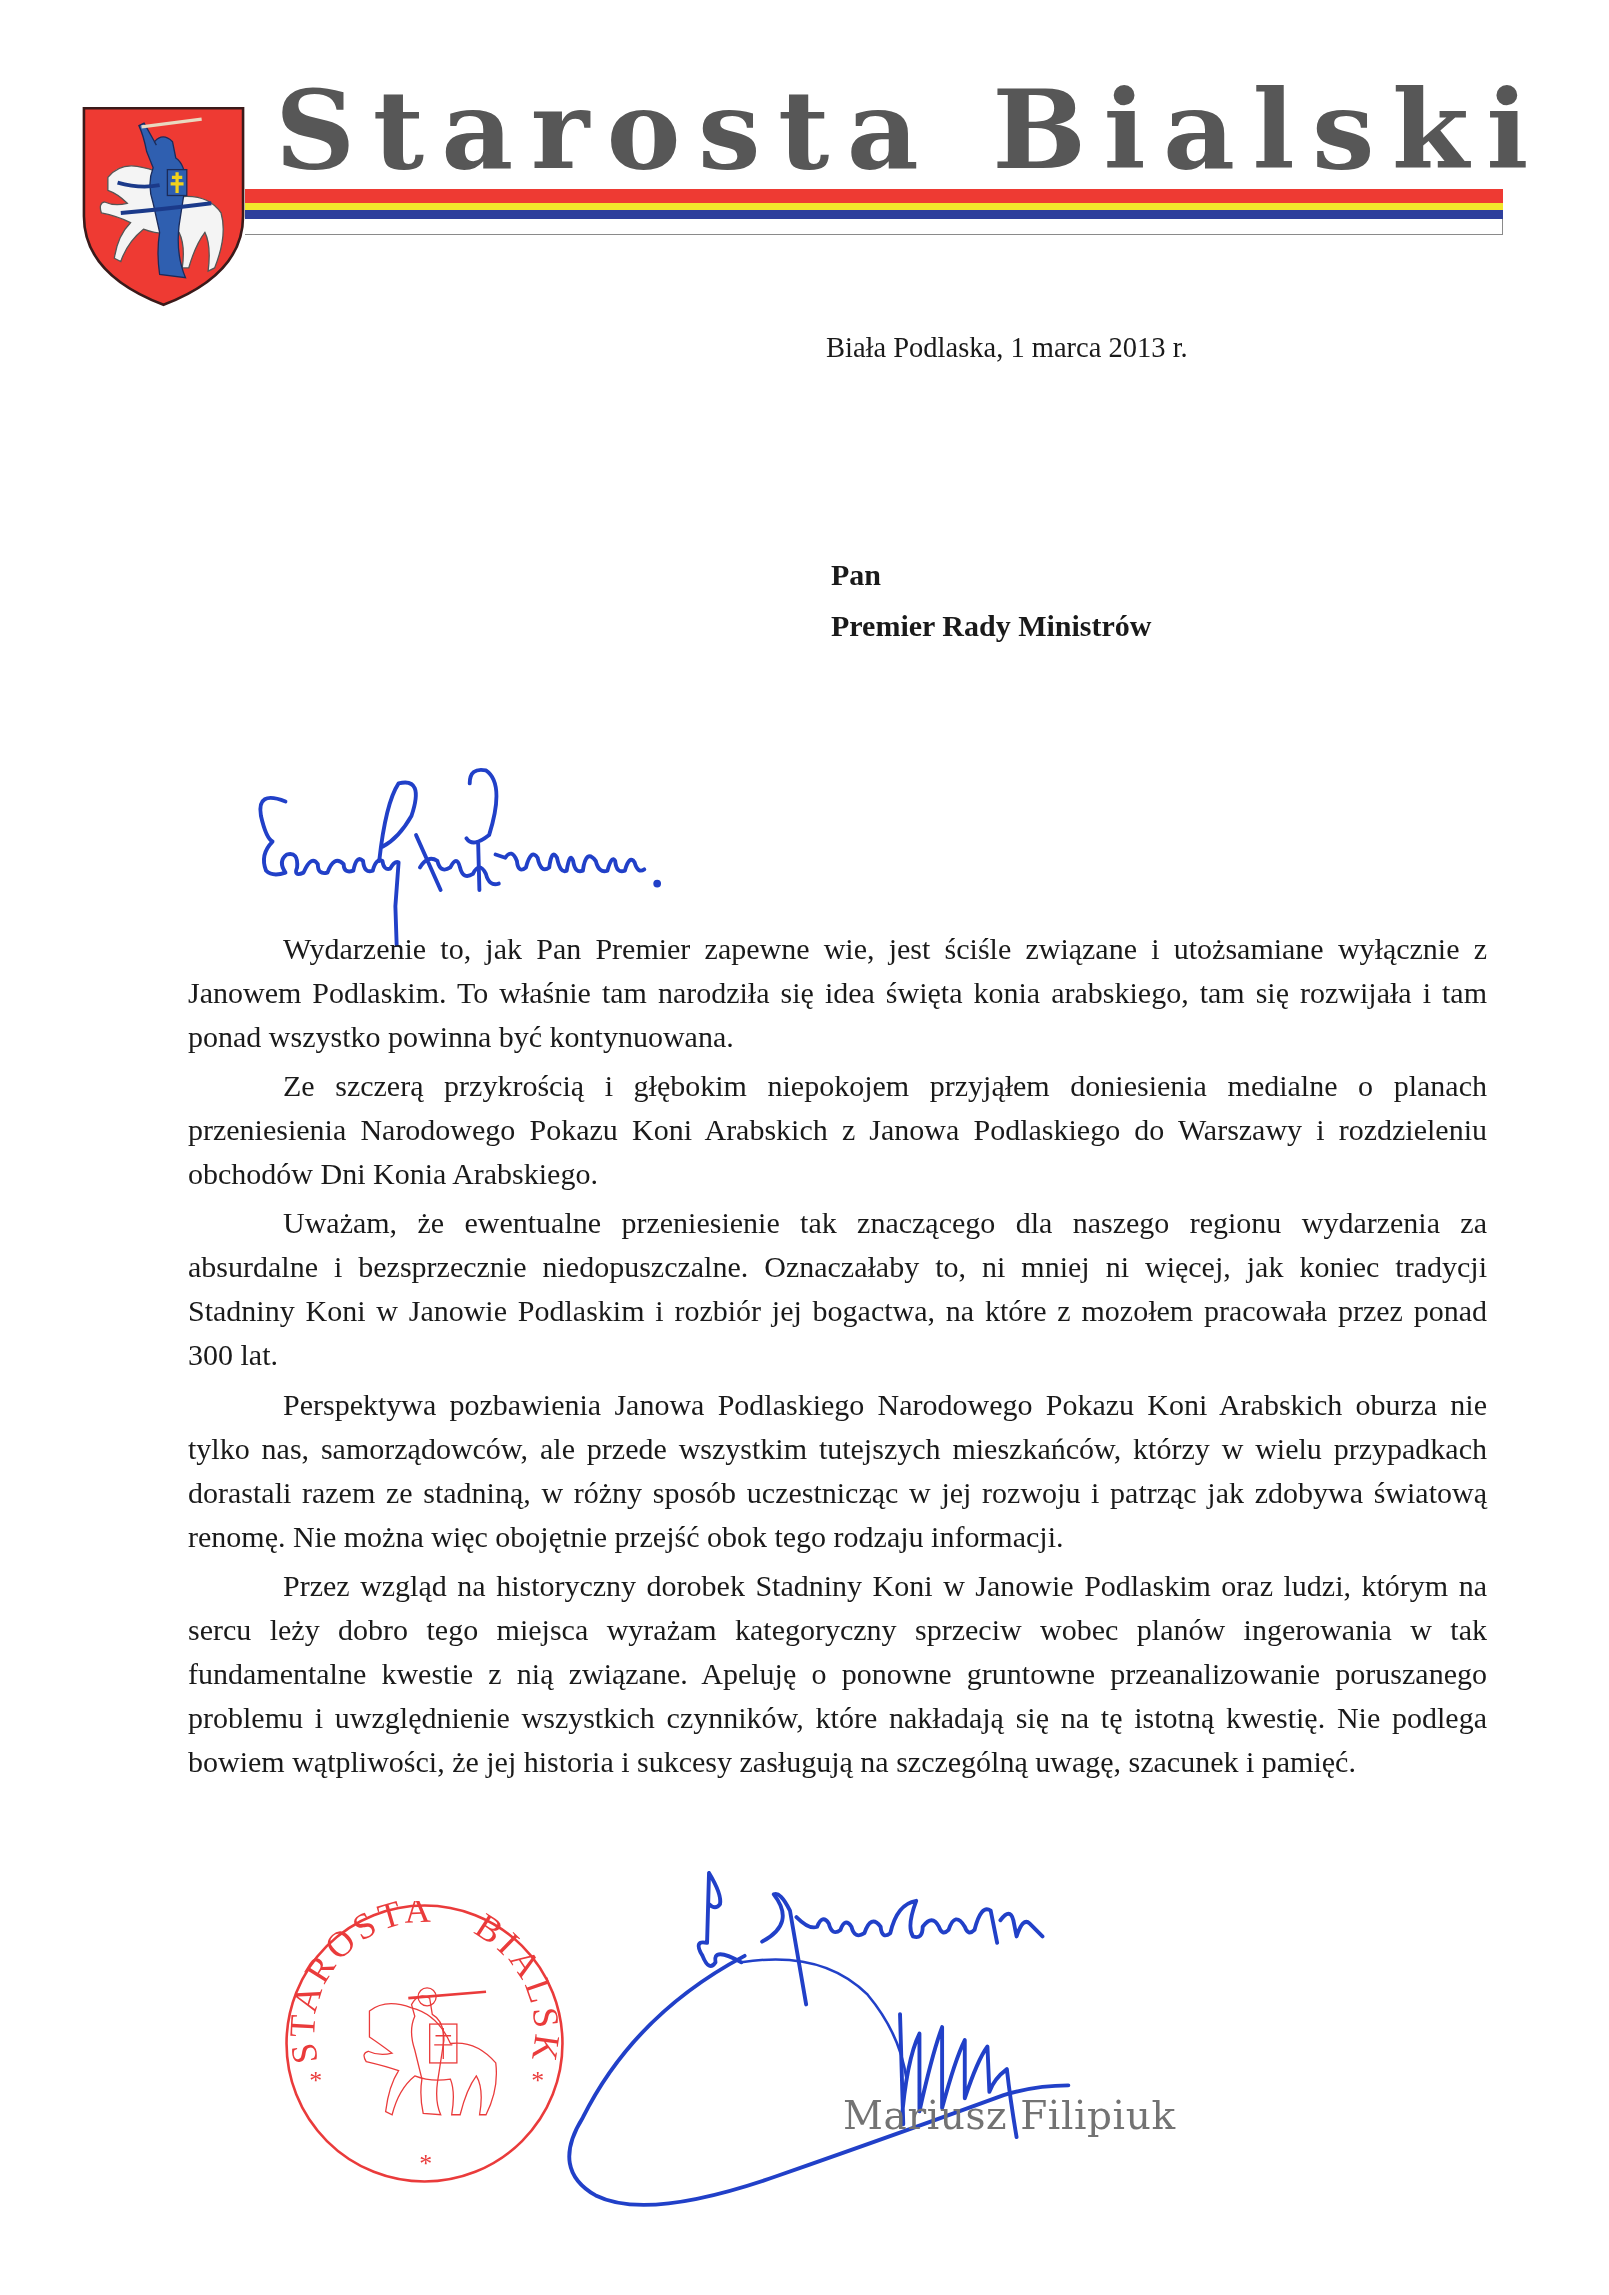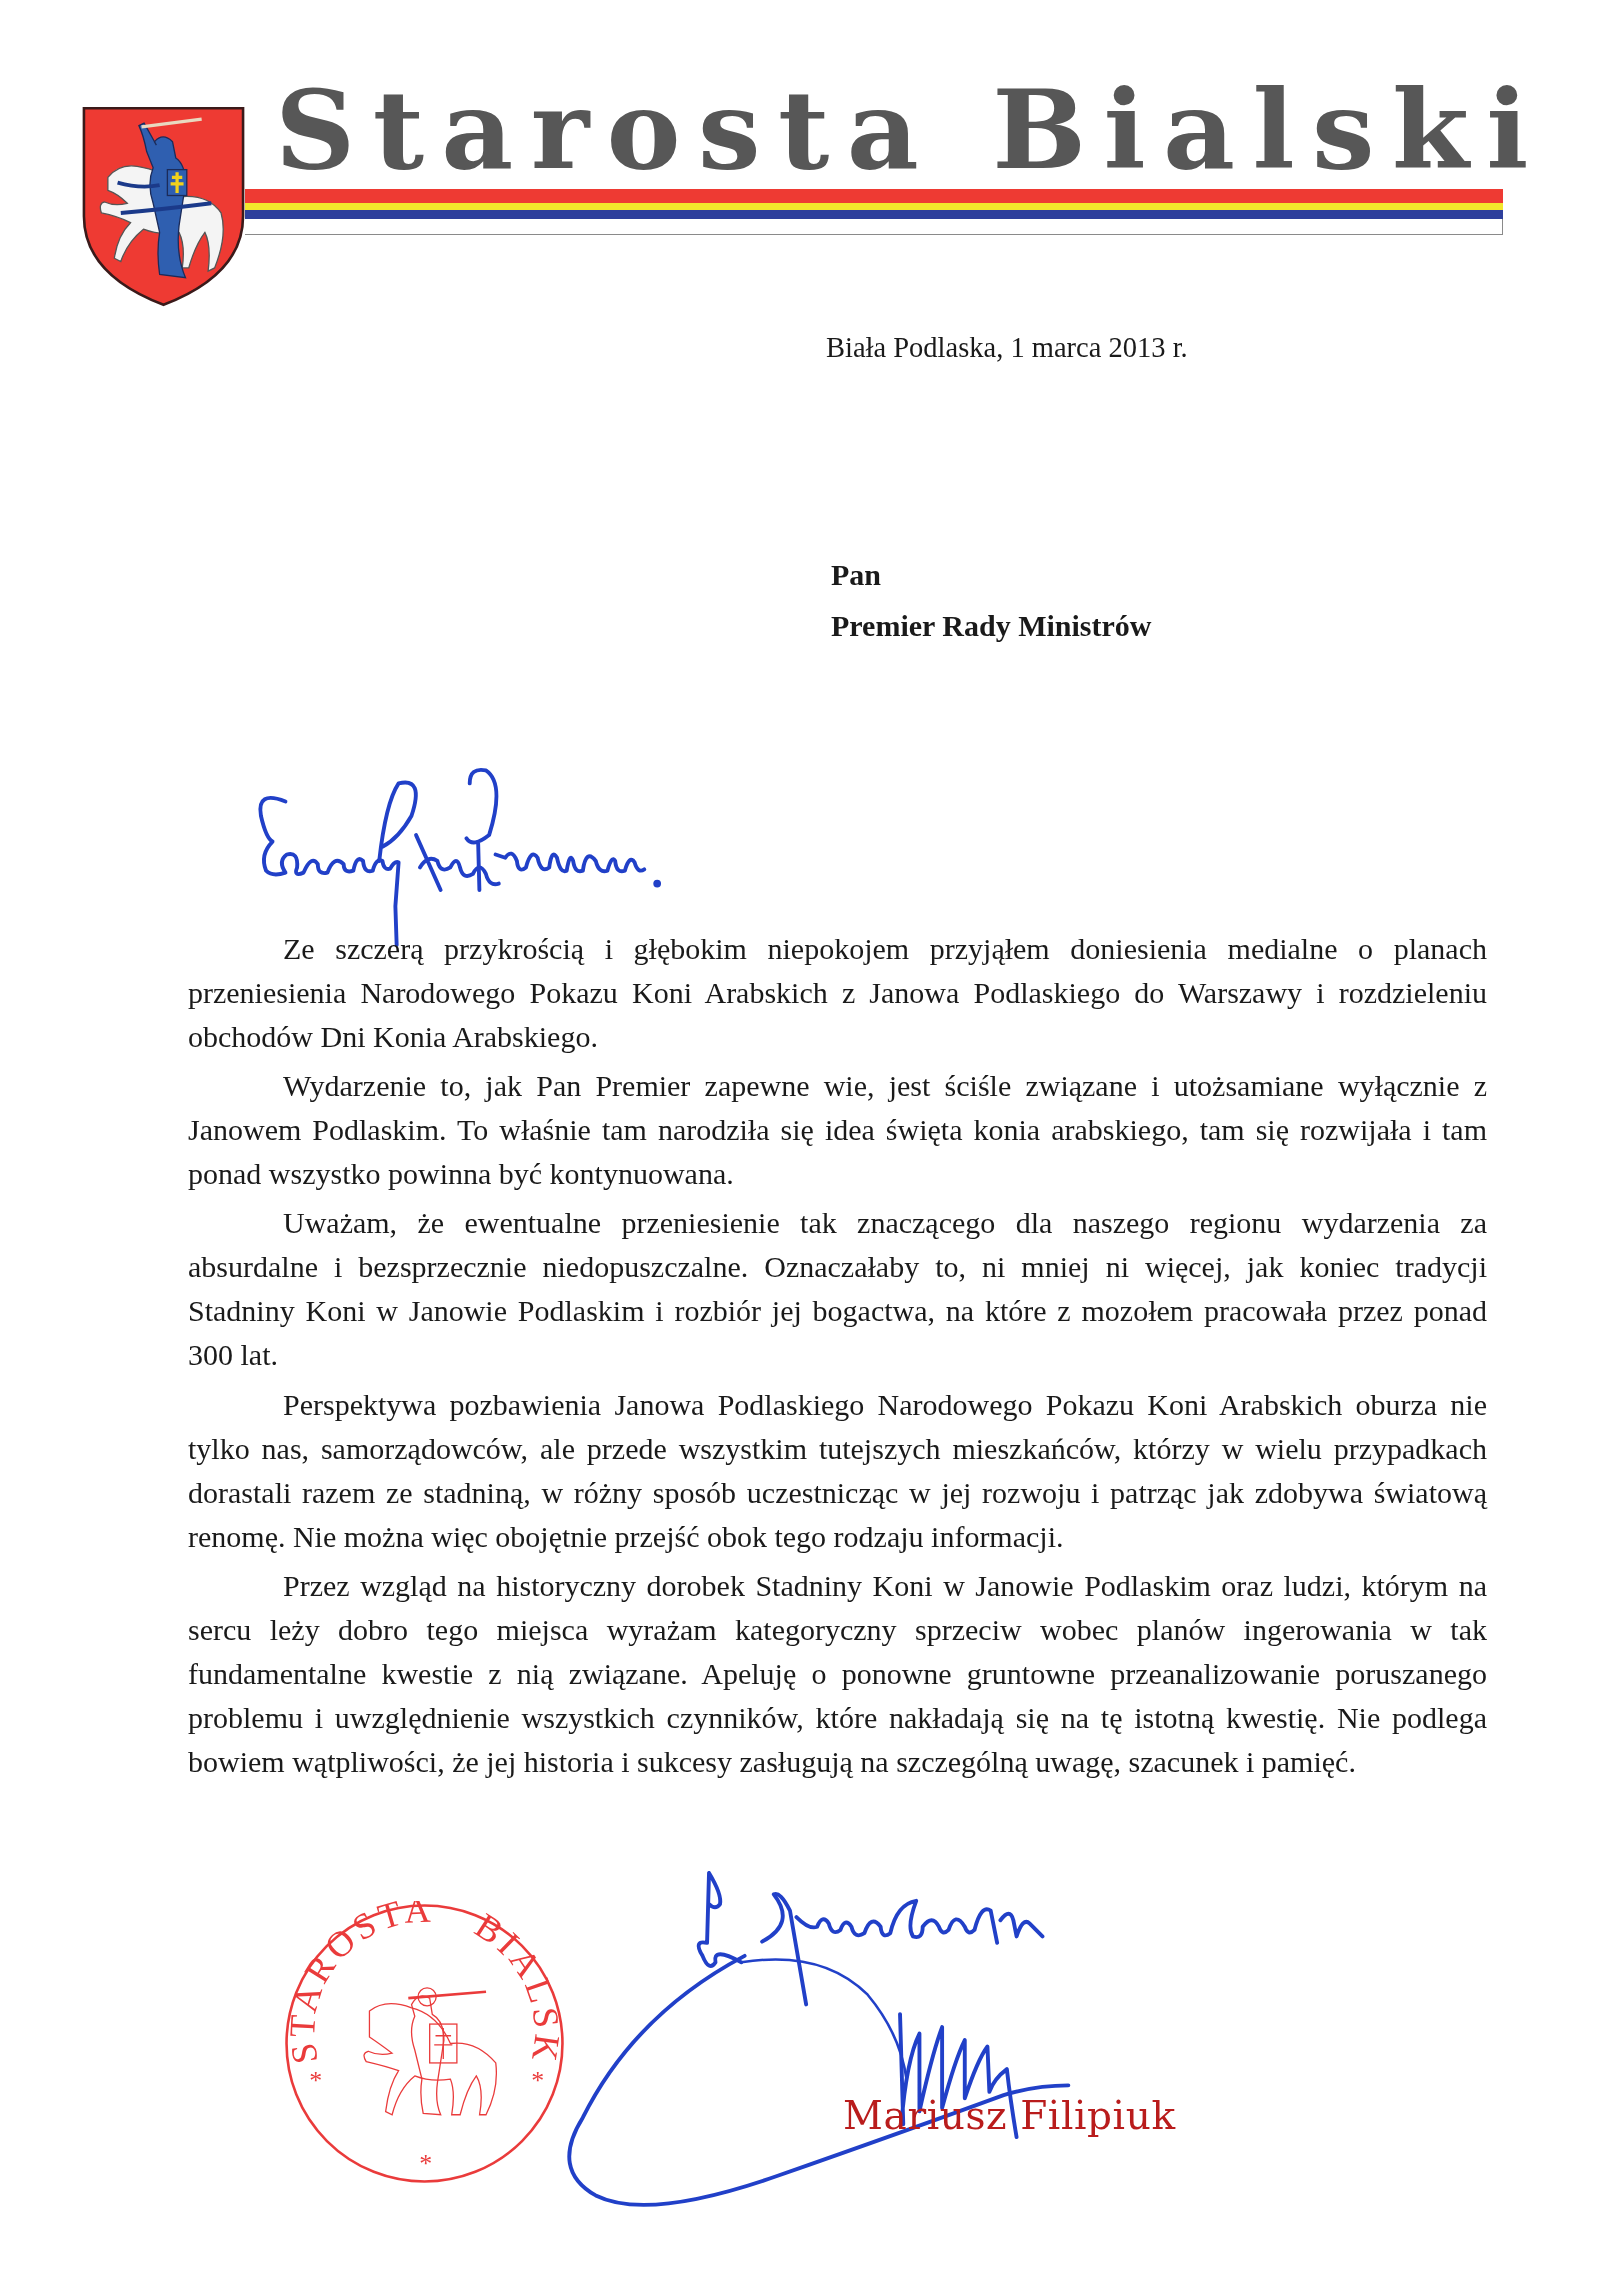--- a/index.html
+++ b/index.html
@@ -31,21 +31,21 @@
   .hand svg { overflow: visible; }
   .hand-label { position: absolute; width: 0.6px; height: 0.6px; overflow: hidden; clip: rect(0 0 0 0); }
 
   
   .body { position: absolute; left: 188px; top: 927px; width: 1299px; font-size: 30px;
           line-height: 44px; text-align: justify; }
   .body p { margin: 0 0 5.2px 0; text-indent: 95px; }
 
   
   .stamp { position: absolute; left: 282px; top: 1901px; width: 285px; height: 285px; }
-  .name-stamp { position: absolute; left: 843px; top: 2093px; font-size: 39px; color: #b91c1c;
+  .name-stamp { position: absolute; left: 843px; top: 2093px; font-size: 39px; color: #737373;
                 white-space: nowrap; letter-spacing: 0.6px; font-family: "DejaVu Serif", serif; }
 </style>
 </head>
 <body>
 
 <div class="crest">
   <svg width="163" height="201" viewBox="0 0 252 310">
     <path d="M3,3 H249 V170 Q249,260 126,307 Q3,260 3,170 Z" fill="#ee3a33" stroke="#3a1a1a" stroke-width="4"></path>
 
     <path d="M40,110 Q60,85 95,95 Q130,100 150,140 Q195,135 215,165 Q225,200 205,250 L195,255 Q200,215 190,195 Q175,215 165,250 L155,250 Q160,215 150,195 Q120,200 95,190 Q70,210 60,240 L50,235 Q55,200 75,180 Q55,170 30,165 Q25,150 35,148 Q50,155 70,150 Q55,135 40,130 Z" fill="#f4f4f4" stroke="#555" stroke-width="2"></path>
@@ -82,22 +82,22 @@
 
       <path d="M205,150 Q215,60 235,30 Q275,20 255,80 Q235,115 210,128 M262,110 L300,195 M268,160 Q280,140 295,150 Q300,170 315,160 Q325,140 330,160 Q335,180 350,170 Q360,150 370,170 Q375,190 390,185"></path>
 
       <path d="M345,30 Q345,5 370,10 Q400,30 375,110 Q350,130 340,115 M358,120 L360,195 M385,140 L400,145 Q410,130 418,150 Q420,170 432,160 Q440,130 450,145 Q455,170 468,160 Q472,130 480,145 Q485,170 495,165 Q500,135 505,150 Q508,170 520,165 Q525,130 540,150 Q545,170 558,165 Q565,140 570,150 Q572,170 585,165 Q592,140 600,152 Q605,170 615,163"></path>
       <circle cx="635" cy="185" r="3" fill="#2140c8"></circle>
     </g>
   </svg>
 </div>
 
 <div class="body">
+  <p>Wydarzenie to, jak Pan Premier zapewne wie, jest ściśle związane i utożsamiane wyłącznie z Janowem Podlaskim. To właśnie tam narodziła się idea święta konia arabskiego, tam się rozwijała i tam ponad wszystko powinna być kontynuowana.</p>
   <p>Ze szczerą przykrością i głębokim niepokojem przyjąłem doniesienia medialne o planach przeniesienia Narodowego Pokazu Koni Arabskich z Janowa Podlaskiego do Warszawy i rozdzieleniu obchodów Dni Konia Arabskiego.</p>
-  <p>Wydarzenie to, jak Pan Premier zapewne wie, jest ściśle związane i utożsamiane wyłącznie z Janowem Podlaskim. To właśnie tam narodziła się idea święta konia arabskiego, tam się rozwijała i tam ponad wszystko powinna być kontynuowana.</p>
   <p>Uważam, że ewentualne przeniesienie tak znaczącego dla naszego regionu wydarzenia za absurdalne i bezsprzecznie niedopuszczalne. Oznaczałaby to, ni mniej ni więcej, jak koniec tradycji Stadniny Koni w Janowie Podlaskim i rozbiór jej bogactwa, na które z mozołem pracowała przez ponad 300 lat.</p>
   <p>Perspektywa pozbawienia Janowa Podlaskiego Narodowego Pokazu Koni Arabskich oburza nie tylko nas, samorządowców, ale przede wszystkim tutejszych mieszkańców, którzy w wielu przypadkach dorastali razem ze stadniną, w różny sposób uczestnicząc w jej rozwoju i patrząc jak zdobywa światową renomę. Nie można więc obojętnie przejść obok tego rodzaju informacji.</p>
   <p>Przez wzgląd na historyczny dorobek Stadniny Koni w Janowie Podlaskim oraz ludzi, którym na sercu leży dobro tego miejsca wyrażam kategoryczny sprzeciw wobec planów ingerowania w tak fundamentalne kwestie z nią związane. Apeluję o ponowne gruntowne przeanalizowanie poruszanego problemu i uwzględnienie wszystkich czynników, które nakładają się na tę istotną kwestię. Nie podlega bowiem wątpliwości, że jej historia i sukcesy zasługują na szczególną uwagę, szacunek i pamięć.</p>
 </div>
 
 <div class="stamp">
   <svg width="285" height="285" viewBox="0 0 440 440">
     <defs>
       <path id="stampArc" d="M60,260 A170,170 0 1,1 380,260"></path>
     </defs>

